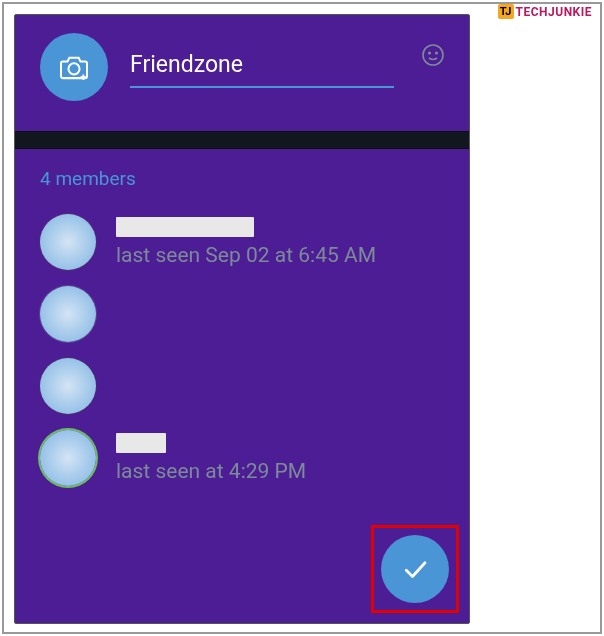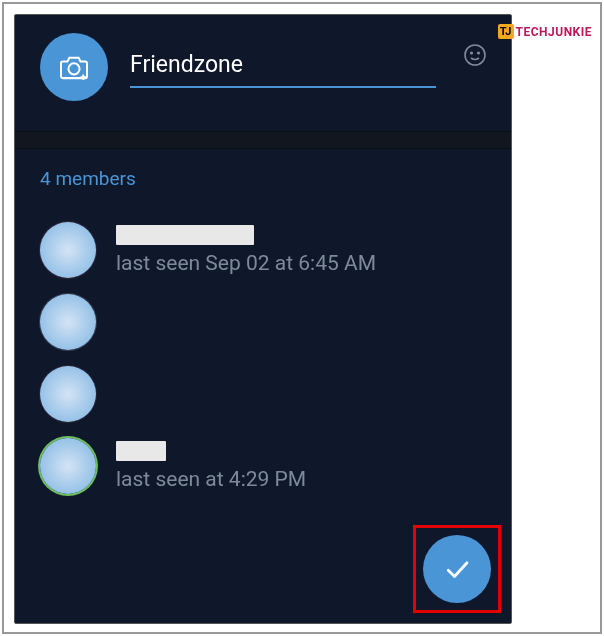--- a/index.html
+++ b/index.html
@@ -25,41 +25,40 @@
     }
     .watermark {
       position: absolute;
       top: 0px;
       right: 8px;
       font-size: 12px;
       font-weight: bold;
       z-index: 100;
       display: flex;
       align-items: center;
-      margin-top: 20px;
     }
     .watermark .tj {
       color: #000;
       background: #f5a623;
       padding: 1px 2px;
       border-radius: 2px;
       font-size: 11px;
       margin-right: 2px;
     }
     .watermark .tech {
       color: #be185d;
       letter-spacing: 0.5px;
     }
     .app-frame {
       position: absolute;
       top: 10px;
       left: 10px;
-      width: 498px;
+      width: 456px;
       height: 610px;
-      background: #0f172a;
+      background: #4c1d95;
       border: 1px solid #555;
       border-radius: 2px;
       overflow: hidden;
     }
     .header-section {
       display: flex;
       align-items: center;
       padding: 18px 25px 30px 25px;
       position: relative;
     }
@@ -108,21 +107,21 @@
       background: #11161f;
       border-top: 1px solid #0a0d13;
       border-bottom: 1px solid #0a0d13;
     }
     .members-section {
       padding: 18px 25px 0 25px;
     }
     .members-count {
       color: #4a95d6;
       font-size: 19px;
-      margin-bottom: 24px;
+      margin-bottom: 16px;
     }
     .member-row {
       display: flex;
       align-items: center;
       padding: 8px 0;
       cursor: pointer;
     }
     .member-avatar {
       width: 56px;
       height: 56px;

